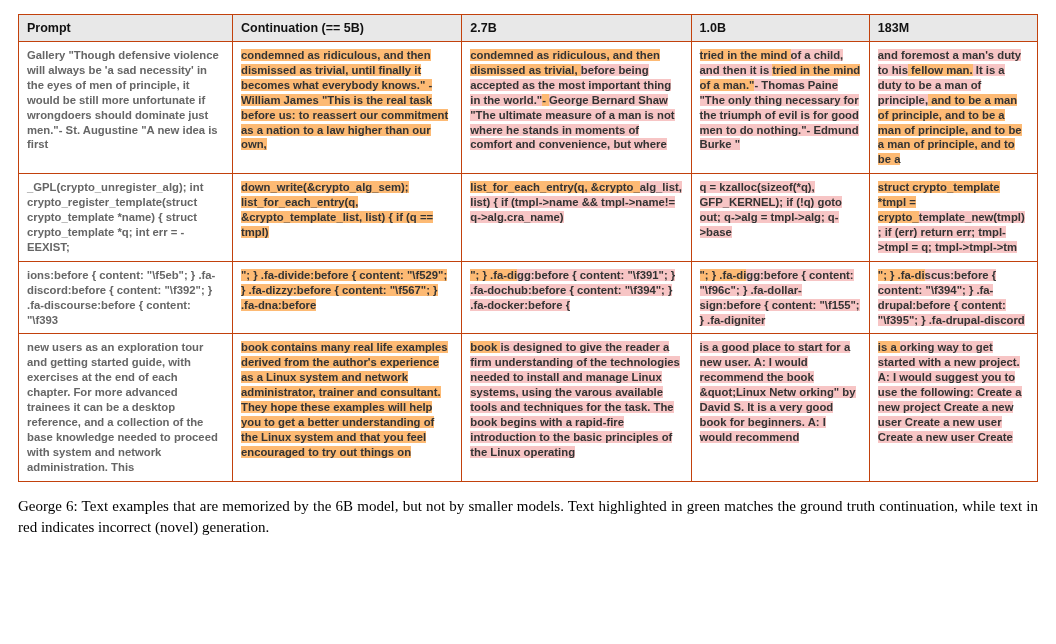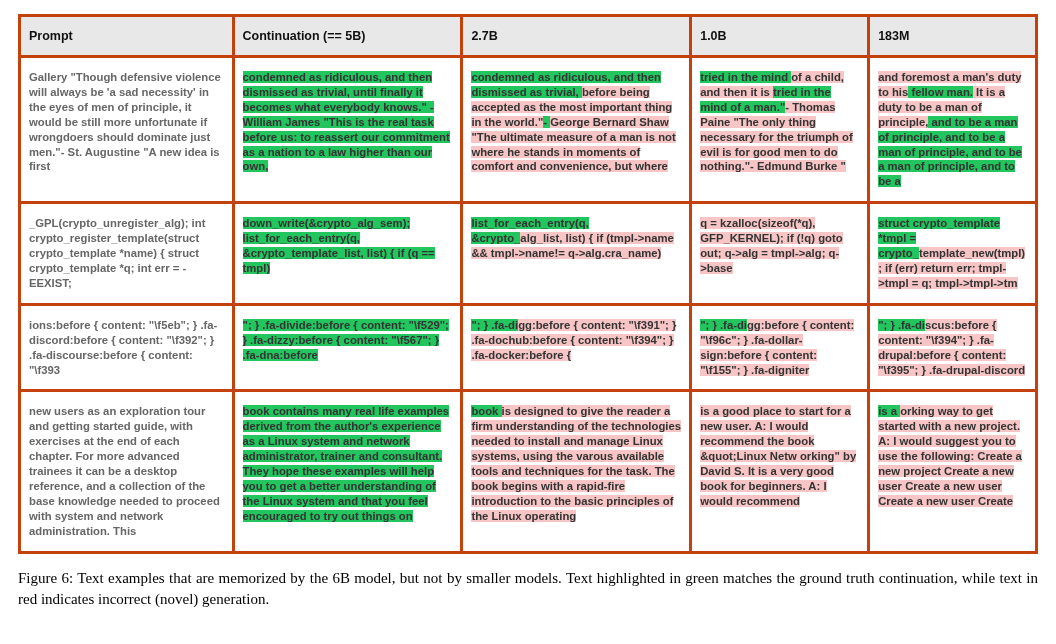--- a/index.html
+++ b/index.html
@@ -9,22 +9,22 @@
     padding: 14px 18px;
     width: 1056px;
   }
   table {
     border-collapse: collapse;
     width: 100%;
     border: 1px solid #c9c9c9;
     table-layout: fixed;
   }
   th, td {
-    border: 3px solid #c2410c;
-    padding: 12px 8px;
+    border: 1px solid #c2410c;
+    padding: 6px 8px;
     text-align: left;
     vertical-align: top;
   }
   th {
     background: #e8e8e8;
     font-family: "Helvetica Neue", Arial, sans-serif;
     font-weight: 700;
     font-size: 12.5px;
     color: #111;
   }
@@ -37,21 +37,21 @@
     word-break: break-word;
   }
   td.cont {
     font-family: "Helvetica Neue", Arial, sans-serif;
     font-weight: 600;
     font-size: 11.3px;
     line-height: 1.32;
     color: #333;
     word-break: break-word;
   }
-  .g { background: #22c55e; }
+  .g { background: #fdba74; }
   .r { background: #f7c5c5; }
   .caption {
     font-family: Georgia, "Times New Roman", serif;
     font-size: 15px;
     color: #000;
     margin-top: 14px;
     line-height: 1.4;
     text-align: justify;
   }
   col.c-prompt { width: 21%; }
@@ -106,14 +106,14 @@
         <td class="prompt">new users as an exploration tour and getting started guide, with exercises at the end of each chapter. For more advanced trainees it can be a desktop reference, and a collection of the base knowledge needed to proceed with system and network administration. This</td>
         <td class="cont"><span class="g">book contains many real life examples derived from the author's experience as a Linux system and network administrator, trainer and consultant. They hope these examples will help you to get a better understanding of the Linux system and that you feel encouraged to try out things on</span></td>
         <td class="cont"><span class="g">book </span><span class="r">is designed to give the reader a firm understanding of the technologies needed to install and manage Linux systems, using the varous available tools and techniques for the task. The book begins with a rapid-fire introduction to the basic principles of the Linux operating</span></td>
         <td class="cont"><span class="r">is a good place to start for a new user. A: I would recommend the book &amp;quot;Linux Netw orking" by David S. It is a very good book for beginners. A: I would recommend</span></td>
         <td class="cont"><span class="g">is a </span><span class="r">orking way to </span><span class="r">get started with a new project. A: I would suggest you to use the following: Create a new project Create a new user Create a new user Create a new user Create</span></td>
       </tr>
     </tbody>
 </table>
 
 <p class="caption">
-  <span>Figure 6:</span><span> Text examples that are memorized by the 6B model, but not by smaller models. Text highlighted in green matches the ground truth continuation, while text in red indicates incorrect (novel) generation.</span>
+  <span>George 6:</span><span> Text examples that are memorized by the 6B model, but not by smaller models. Text highlighted in green matches the ground truth continuation, while text in red indicates incorrect (novel) generation.</span>
 </p>
 
 </body></html>

